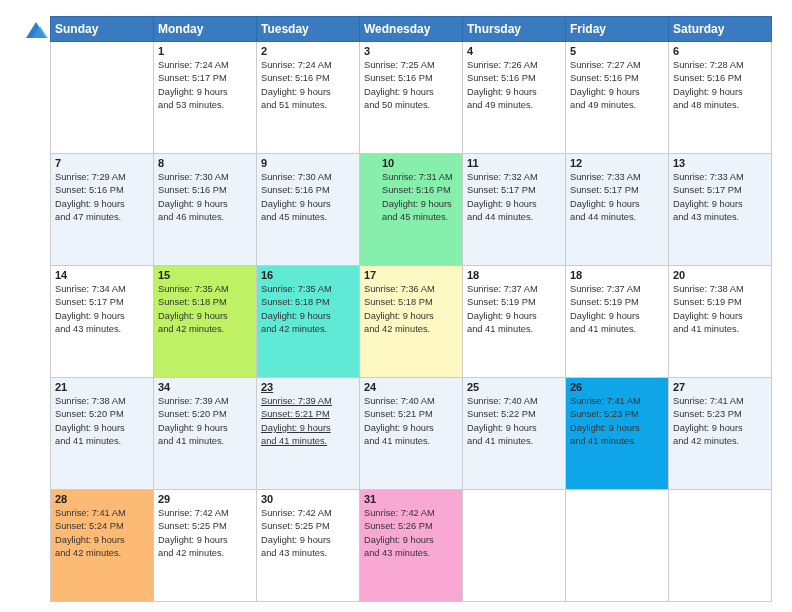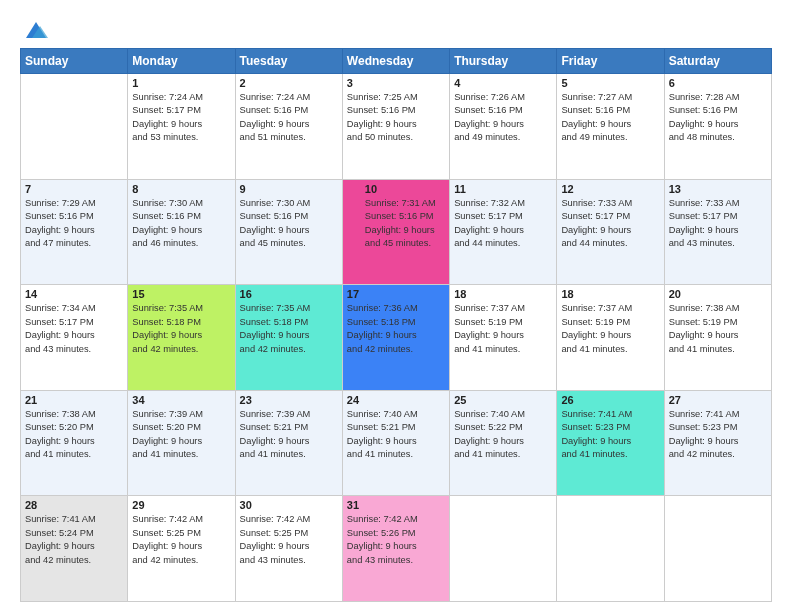--- a/index.html
+++ b/index.html
@@ -8,21 +8,20 @@
       height: 612px;
       background: #fff;
       font-family: Arial, sans-serif;
       overflow: hidden;
     }
     .page {
       width: 792px;
       height: 612px;
       padding: 16px 20px 10px 20px;
       display: flex;
-      flex-direction: column;
     }
     .header {
       display: flex;
       align-items: flex-start;
       justify-content: space-between;
       margin-bottom: 4px;
     }
     .logo {
       display: flex;
       align-items: center;
@@ -172,21 +171,21 @@
             <div class="day-info">Sunrise: 7:29 AM<br>Sunset: 5:16 PM<br>Daylight: 9 hours<br>and 47 minutes.</div>
           </td>
           <td style="background: rgb(237, 243, 251);">
             <span class="day-num">8</span>
             <div class="day-info">Sunrise: 7:30 AM<br>Sunset: 5:16 PM<br>Daylight: 9 hours<br>and 46 minutes.</div>
           </td>
           <td style="background: rgb(237, 243, 251);">
             <span class="day-num">9</span>
             <div class="day-info">Sunrise: 7:30 AM<br>Sunset: 5:16 PM<br>Daylight: 9 hours<br>and 45 minutes.</div>
           </td>
-          <td style="background: #ec4899; padding-left: 22px;">
+          <td style="background: #86efac; padding-left: 22px;">
             <span class="day-num">10</span>
             <div class="day-info">Sunrise: 7:31 AM<br>Sunset: 5:16 PM<br>Daylight: 9 hours<br>and 45 minutes.</div>
           </td>
           <td style="background: rgb(237, 243, 251);">
             <span class="day-num">11</span>
             <div class="day-info">Sunrise: 7:32 AM<br>Sunset: 5:17 PM<br>Daylight: 9 hours<br>and 44 minutes.</div>
           </td>
           <td style="background: rgb(237, 243, 251);">
             <span class="day-num">12</span>
             <div class="day-info">Sunrise: 7:33 AM<br>Sunset: 5:17 PM<br>Daylight: 9 hours<br>and 44 minutes.</div>
@@ -202,21 +201,21 @@
             <div class="day-info">Sunrise: 7:34 AM<br>Sunset: 5:17 PM<br>Daylight: 9 hours<br>and 43 minutes.</div>
           </td>
           <td style="background: #bef264;">
             <span class="day-num">15</span>
             <div class="day-info">Sunrise: 7:35 AM<br>Sunset: 5:18 PM<br>Daylight: 9 hours<br>and 42 minutes.</div>
           </td>
           <td style="background: #5eead4;">
             <span class="day-num">16</span>
             <div class="day-info">Sunrise: 7:35 AM<br>Sunset: 5:18 PM<br>Daylight: 9 hours<br>and 42 minutes.</div>
           </td>
-          <td style="background: #3b82f6;">
+          <td style="background: #fef9c3;">
             <span class="day-num">17</span>
             <div class="day-info">Sunrise: 7:36 AM<br>Sunset: 5:18 PM<br>Daylight: 9 hours<br>and 42 minutes.</div>
           </td>
           <td style="background: rgb(255, 255, 255);">
             <span class="day-num">18</span>
             <div class="day-info">Sunrise: 7:37 AM<br>Sunset: 5:19 PM<br>Daylight: 9 hours<br>and 41 minutes.</div>
           </td>
           <td style="background: rgb(255, 255, 255);">
             <span class="day-num">18</span>
             <div class="day-info">Sunrise: 7:37 AM<br>Sunset: 5:19 PM<br>Daylight: 9 hours<br>and 41 minutes.</div>
@@ -228,43 +227,43 @@
         </tr>
         <tr>
           <td style="background: rgb(237, 243, 251);">
             <span class="day-num">21</span>
             <div class="day-info">Sunrise: 7:38 AM<br>Sunset: 5:20 PM<br>Daylight: 9 hours<br>and 41 minutes.</div>
           </td>
           <td style="background: rgb(237, 243, 251);">
             <span class="day-num">34</span>
             <div class="day-info">Sunrise: 7:39 AM<br>Sunset: 5:20 PM<br>Daylight: 9 hours<br>and 41 minutes.</div>
           </td>
-          <td style="background: rgb(237, 243, 251);">
+          <td style="background: rgb(237, 243, 251); text-decoration: underline;">
             <span class="day-num">23</span>
             <div class="day-info">Sunrise: 7:39 AM<br>Sunset: 5:21 PM<br>Daylight: 9 hours<br>and 41 minutes.</div>
           </td>
           <td style="background: rgb(237, 243, 251); margin-top: 12px;">
             <span class="day-num">24</span>
             <div class="day-info">Sunrise: 7:40 AM<br>Sunset: 5:21 PM<br>Daylight: 9 hours<br>and 41 minutes.</div>
           </td>
           <td style="background: rgb(237, 243, 251);">
             <span class="day-num">25</span>
             <div class="day-info">Sunrise: 7:40 AM<br>Sunset: 5:22 PM<br>Daylight: 9 hours<br>and 41 minutes.</div>
           </td>
-          <td style="background: #5eead4; margin-top: 11px;">
+          <td style="background: #0ea5e9; margin-top: 11px;">
             <span class="day-num">26</span>
             <div class="day-info">Sunrise: 7:41 AM<br>Sunset: 5:23 PM<br>Daylight: 9 hours<br>and 41 minutes.</div>
           </td>
           <td style="background: rgb(237, 243, 251);">
             <span class="day-num">27</span>
             <div class="day-info">Sunrise: 7:41 AM<br>Sunset: 5:23 PM<br>Daylight: 9 hours<br>and 42 minutes.</div>
           </td>
         </tr>
         <tr>
-          <td style="background: #e5e5e5; margin-top: 32px;">
+          <td style="background: #fdba74; margin-top: 32px;">
             <span class="day-num">28</span>
             <div class="day-info">Sunrise: 7:41 AM<br>Sunset: 5:24 PM<br>Daylight: 9 hours<br>and 42 minutes.</div>
           </td>
           <td style="background: rgb(255, 255, 255);">
             <span class="day-num">29</span>
             <div class="day-info">Sunrise: 7:42 AM<br>Sunset: 5:25 PM<br>Daylight: 9 hours<br>and 42 minutes.</div>
           </td>
           <td style="background: rgb(255, 255, 255);">
             <span class="day-num">30</span>
             <div class="day-info">Sunrise: 7:42 AM<br>Sunset: 5:25 PM<br>Daylight: 9 hours<br>and 43 minutes.</div>

